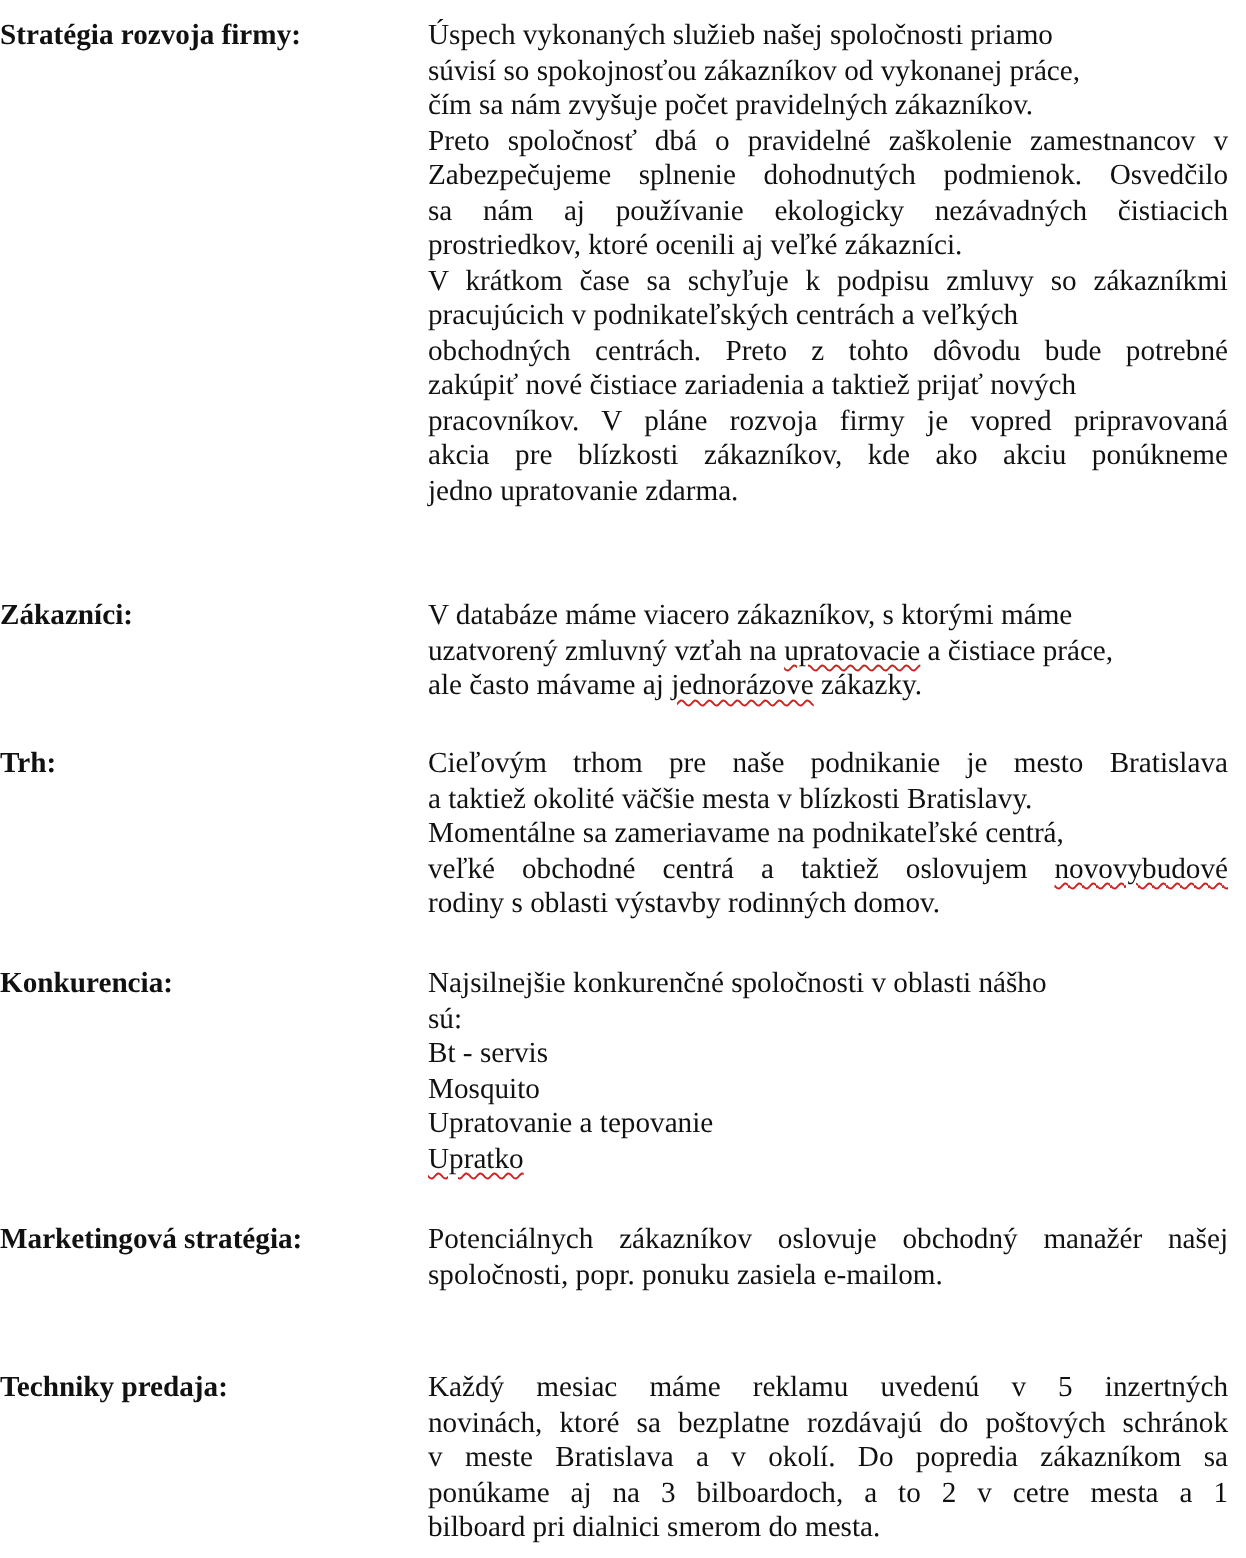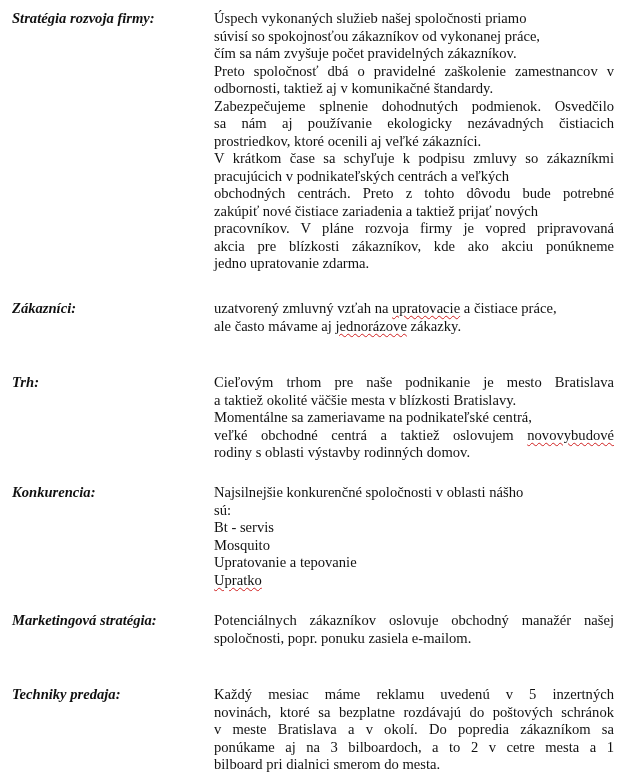--- a/index.html
+++ b/index.html
@@ -3,55 +3,55 @@
   <meta charset="utf-8">
   <style>
     html, body { margin: 0; padding: 0; background: #ffffff; }
     body {
       width: 623px; height: 779px; overflow: hidden; position: relative;
       font-family: "Liberation Serif", "DejaVu Serif", serif;
       font-size: 14.6px; color: #111;
     }
     .section { position: absolute; left: 0; width: 623px; }
     .label {
-      position: absolute; left: 12px; top: 0;
-      font-weight: bold; white-space: nowrap; line-height: 17.5px; font-style: italic;
+      position: absolute; left: 0; top: 0;
+      font-weight: bold; white-space: nowrap; line-height: 17.5px;
     }
     .content { position: absolute; left: 214px; top: 0; width: 400px; }
     .line { height: 17.5px; line-height: 17.5px; white-space: nowrap; }
     .line.justify { text-align: justify; text-align-last: justify; width: 400px; }
     .spell { text-decoration: underline wavy #d02020; text-decoration-thickness: 1px; text-underline-offset: 2px; text-align: center; }
   </style>
 </head>
 <body>
 
 <div>
   <div class="section" id="sec-0" style="top:10px;">
     <div class="label">Stratégia rozvoja firmy:</div>
     <div class="content">
         <div class="line">Úspech vykonaných služieb našej spoločnosti priamo</div>
         <div class="line">súvisí so spokojnosťou zákazníkov od vykonanej práce,</div>
         <div class="line">čím sa nám zvyšuje počet pravidelných zákazníkov.</div>
         <div class="line justify">Preto spoločnosť dbá o pravidelné zaškolenie zamestnancov v</div>
-        <div class="line">odbornosti, taktiež aj v komunikačné štandardy.</div>
         <div class="line justify">Zabezpečujeme splnenie dohodnutých podmienok. Osvedčilo</div>
         <div class="line justify">sa nám aj používanie ekologicky nezávadných čistiacich</div>
         <div class="line">prostriedkov, ktoré ocenili aj veľké zákazníci.</div>
         <div class="line justify">V krátkom čase sa schyľuje k podpisu zmluvy so zákazníkmi</div>
         <div class="line">pracujúcich v podnikateľských centrách a veľkých</div>
         <div class="line justify">obchodných centrách. Preto z tohto dôvodu bude potrebné</div>
         <div class="line">zakúpiť nové čistiace zariadenia a taktiež prijať nových</div>
         <div class="line justify">pracovníkov. V pláne rozvoja firmy je vopred pripravovaná</div>
         <div class="line justify">akcia pre blízkosti zákazníkov, kde ako akciu ponúkneme</div>
         <div class="line">jedno upratovanie zdarma.</div>
       </div>
   </div>
   <div class="section" id="sec-1" style="top:300px;">
     <div class="label">Zákazníci:</div>
     <div class="content">
+        <div class="line">V databáze máme viacero zákazníkov, s ktorými máme</div>
         <div class="line"><span>uzatvorený zmluvný vzťah na </span><span class="spell">upratovacie</span><span> a čistiace práce,</span></div>
         <div class="line"><span>ale často mávame aj </span><span class="spell">jednorázove</span><span> zákazky.</span></div>
       </div>
   </div>
   <div class="section" id="sec-2" style="top:374px;">
     <div class="label">Trh:</div>
     <div class="content">
         <div class="line justify">Cieľovým trhom pre naše podnikanie je mesto Bratislava</div>
         <div class="line">a taktiež okolité väčšie mesta v blízkosti Bratislavy.</div>
         <div class="line">Momentálne sa zameriavame na podnikateľské centrá,</div>

